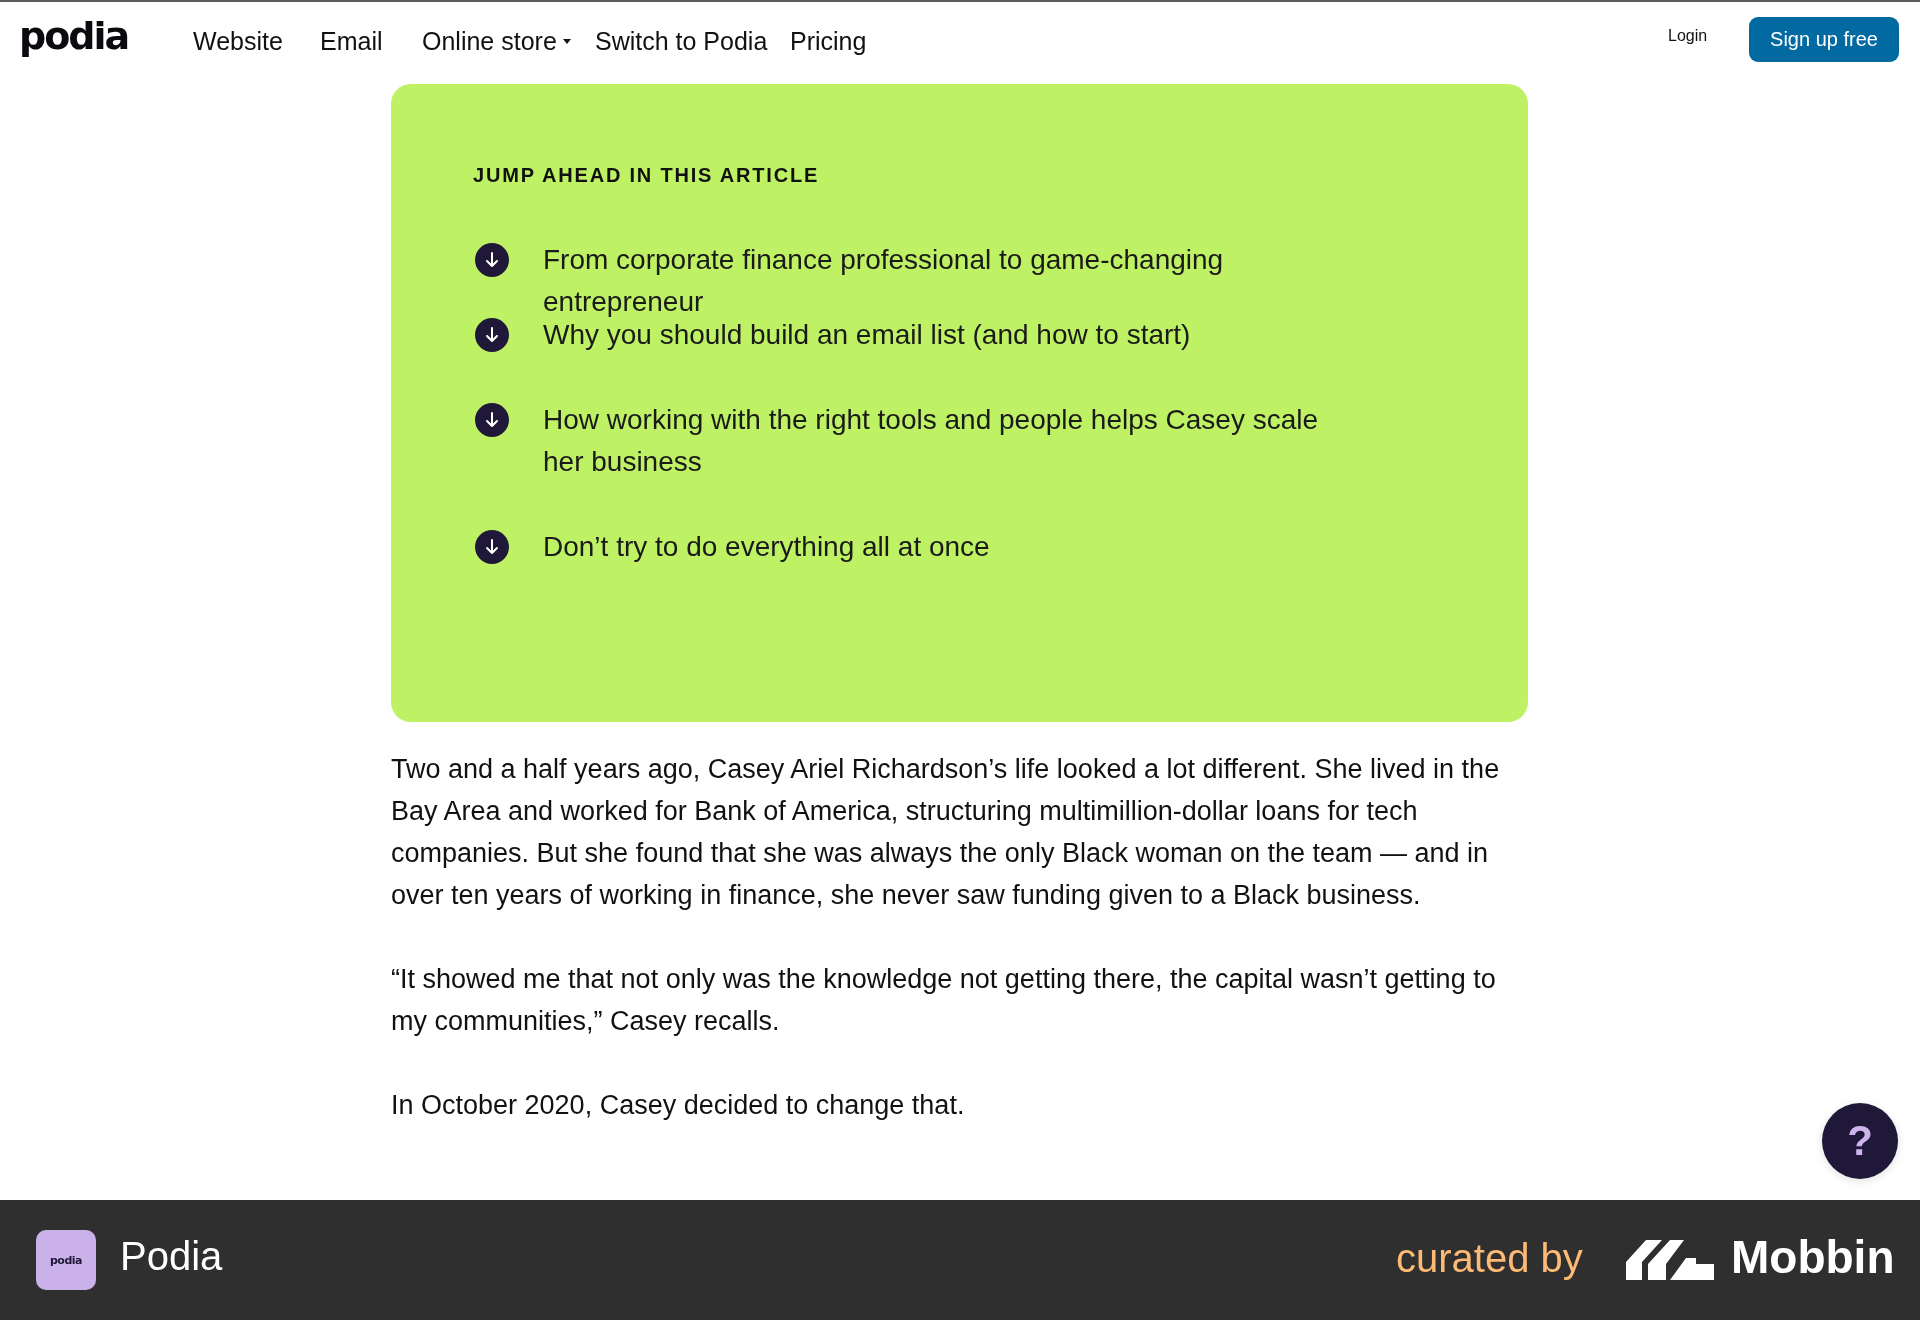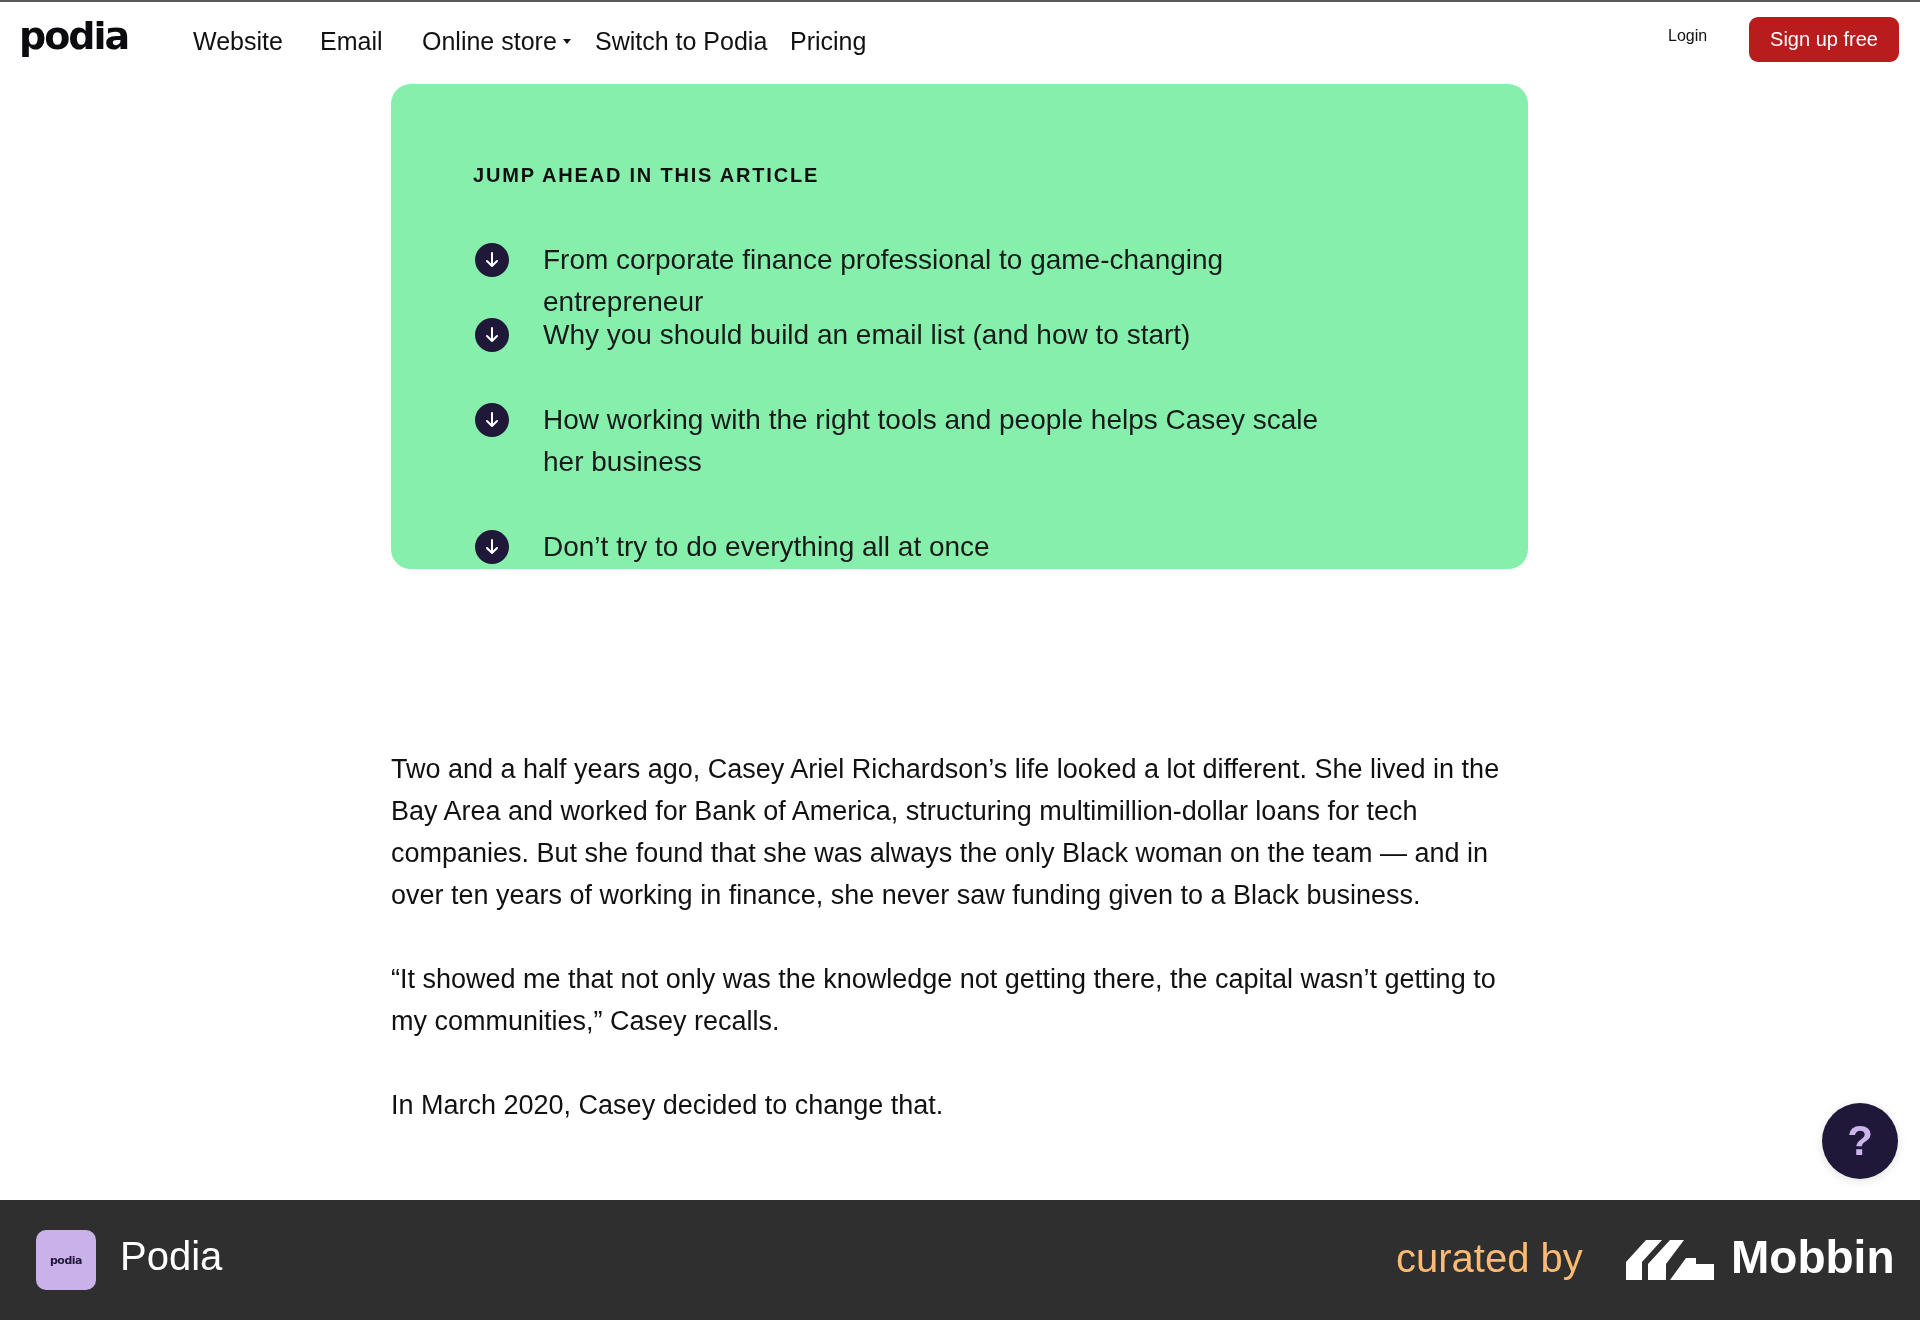--- a/index.html
+++ b/index.html
@@ -3,22 +3,22 @@
 <meta charset="utf-8">
 <style>
   html, body { margin:0; padding:0; }
   body { width:1920px; height:1320px; position:relative; overflow:hidden; background:#ffffff; font-family:"Liberation Sans", sans-serif; color:#111; }
   .topline { position:absolute; left:0; top:0; width:1920px; height:2px; background:#5a5a5a; }
   .nav { position:absolute; left:0; top:2px; width:1920px; height:76px; }
   .logo { position:absolute; left:19px; top:12px; font-family:"DejaVu Sans", sans-serif; font-weight:bold; font-size:38px; letter-spacing:-2px; color:#0b0b0f; }
   .navlink { position:absolute; top:25px; font-size:25px; color:#111; white-space:nowrap; cursor:pointer; }
   .caret { display:inline-block; width:0; height:0; border-left:4px solid transparent; border-right:4px solid transparent; border-top:5px solid #111; margin-left:6px; vertical-align:middle; position:relative; top:-2px; }
   .login { position:absolute; left:1668px; top:25px; font-size:16px; color:#111; }
-  .signup { position:absolute; left:1749px; top:15px; width:150px; height:45px; background:#b91c1c; color:#fff; border-radius:9px; font-size:20px; display:flex; align-items:center; justify-content:center; }
-  .card { position:absolute; left:391px; top:84px; width:1137px; height:485px; background:#86efac; border-radius:20px; }
+  .signup { position:absolute; left:1749px; top:15px; width:150px; height:45px; background:#0369a1; color:#fff; border-radius:9px; font-size:20px; display:flex; align-items:center; justify-content:center; }
+  .card { position:absolute; left:391px; top:84px; width:1137px; height:638px; background:#bef264; border-radius:20px; }
   .card-heading { position:absolute; left:82px; top:80px; font-size:20px; font-weight:bold; letter-spacing:1.8px; color:#111; }
   .toc-item { position:absolute; left:84px; display:flex; align-items:flex-start; cursor:pointer; }
   .toc-icon { width:34px; height:34px; border-radius:50%; background:#1f1838; display:flex; align-items:center; justify-content:center; flex:none; }
   .toc-text { margin-left:34px; font-size:28px; line-height:42px; color:#1a1a1a; margin-top:-4px; width:820px; }
   .body { position:absolute; left:391px; top:748px; width:1140px; }
   .para { font-size:27px; line-height:42px; color:#111; margin:0 0 42px 0; }
   .help { position:absolute; left:1822px; top:1103px; width:76px; height:76px; border-radius:50%; background:#1f1838; box-shadow:0 2px 10px rgba(0,0,0,0.12); display:flex; align-items:center; justify-content:center; color:#cdb4ec; font-size:42px; font-weight:bold; }
   .footer { position:absolute; left:0; top:1200px; width:1920px; height:120px; background:#2f2f2f; }
   .f-logo { position:absolute; left:36px; top:30px; width:60px; height:60px; border-radius:10px; background:#cbb1ea; display:flex; align-items:center; justify-content:center; font-size:11px; font-weight:bold; color:#1f1838; font-family:"DejaVu Sans", sans-serif; letter-spacing:-0.5px; }
   .f-name { position:absolute; left:120px; top:34px; font-size:40px; color:#fff; }
@@ -75,21 +75,21 @@
           <path d="M8 2v13M3 10l5 5 5-5" stroke="#fff" stroke-width="2" fill="none" stroke-linecap="round" stroke-linejoin="round"></path>
         </svg>
       </span>
     <span class="toc-text">Don’t try to do everything all at once</span>
   </div>
 </div>
 
 <div class="body">
   <p class="para">Two and a half years ago, Casey Ariel Richardson’s life looked a lot different. She lived in the Bay Area and worked for Bank of America, structuring multimillion-dollar loans for tech companies. But she found that she was always the only Black woman on the team — and in over ten years of working in finance, she never saw funding given to a Black business.</p>
   <p class="para">“It showed me that not only was the knowledge not getting there, the capital wasn’t getting to my communities,” Casey recalls.</p>
-  <p class="para">In March 2020, Casey decided to change that.</p>
+  <p class="para">In October 2020, Casey decided to change that.</p>
 </div>
 
 <div class="help">
     <span>?</span>
   </div>
 
 <div class="footer">
   <div class="f-logo">podia</div>
   <div class="f-name">Podia</div>
   <div class="f-curated">curated by</div>

